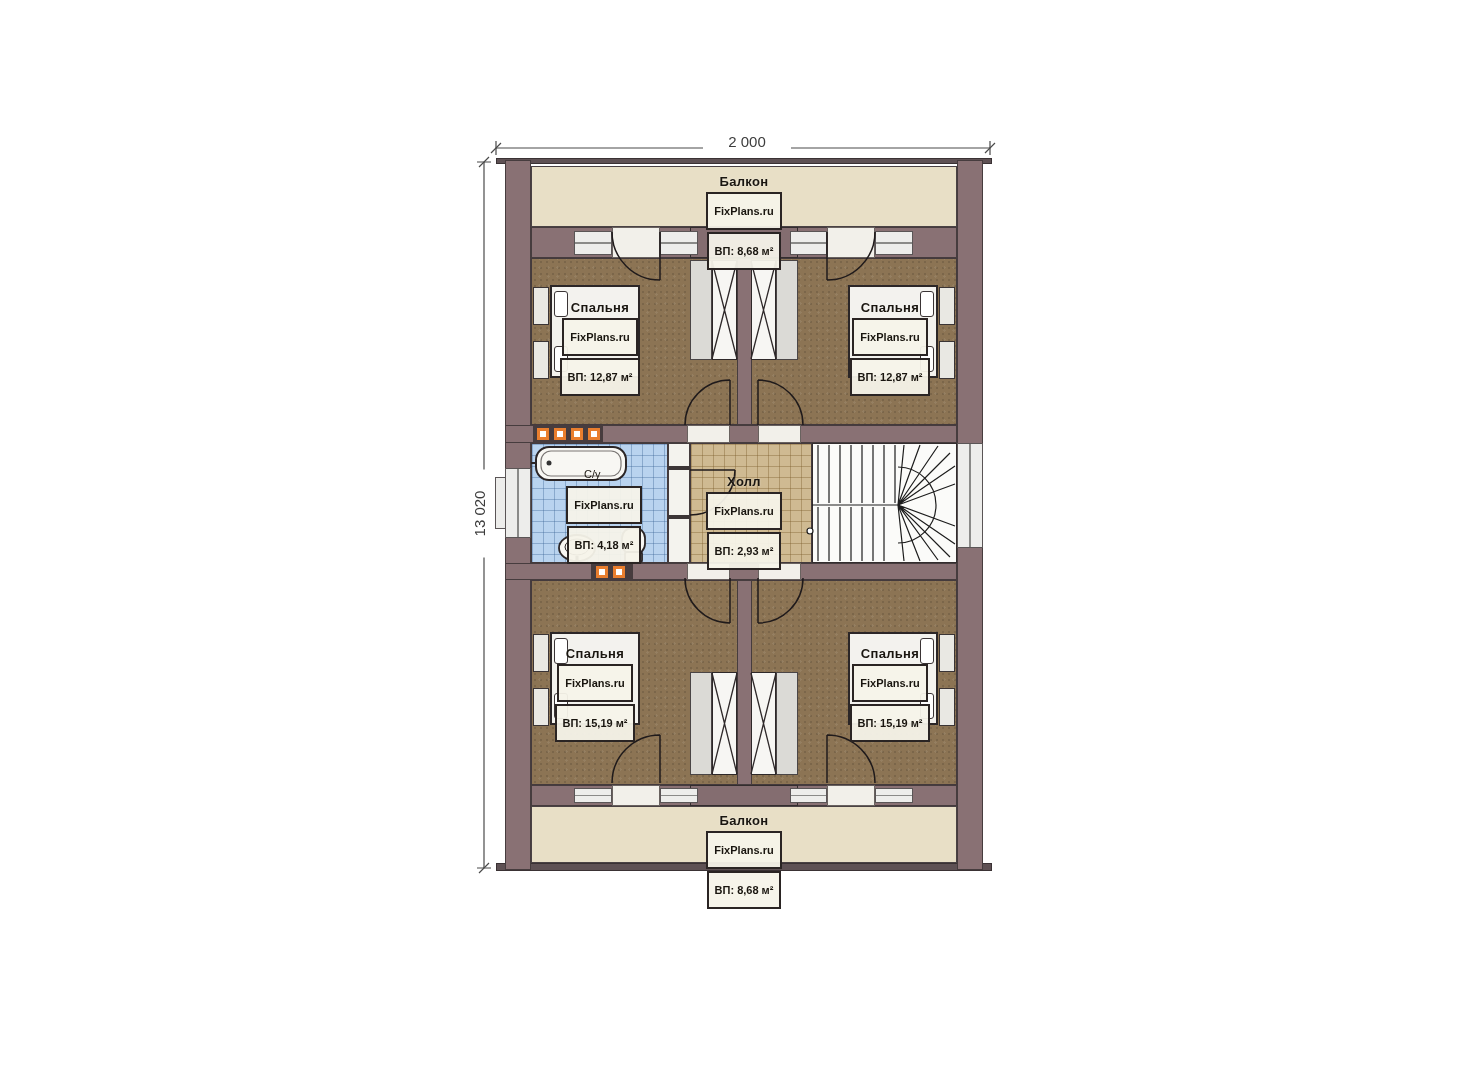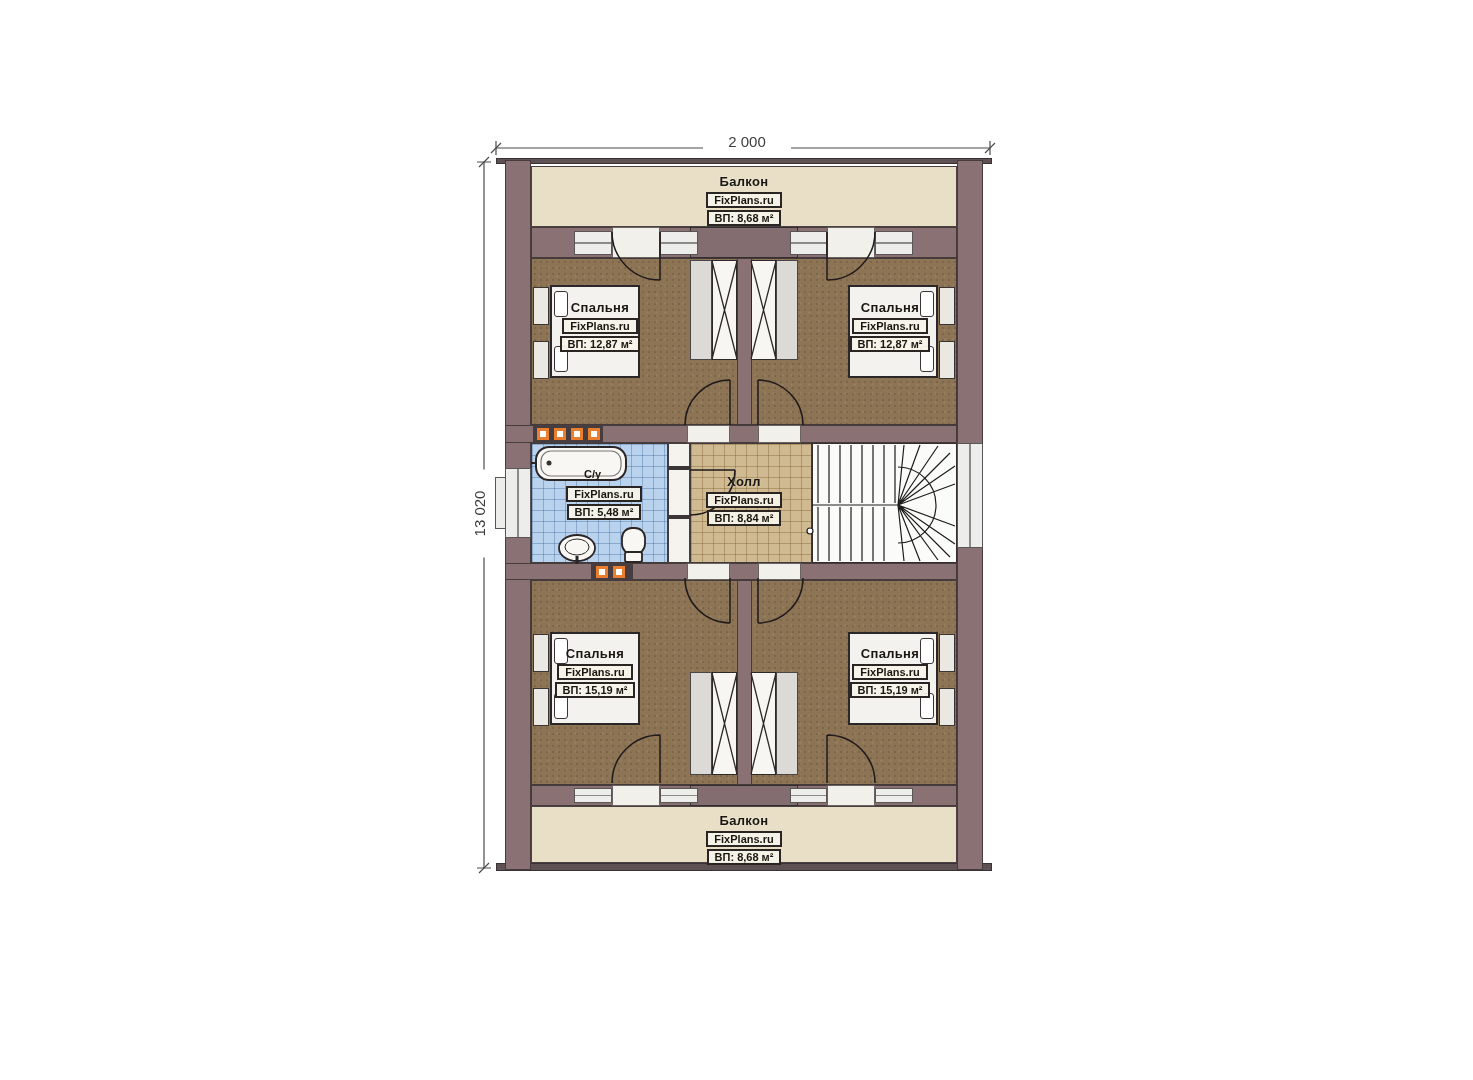--- a/index.html
+++ b/index.html
@@ -21,22 +21,22 @@
   .jamb{position:absolute;background:#3c3536;}
   .panel{position:absolute;box-sizing:border-box;background:#dbdad6;border:1px solid #4a4546;}
   .xbox{position:absolute;box-sizing:border-box;background:#f7f6f3;border:1.5px solid #2e2829;}
   .bed{position:absolute;box-sizing:border-box;background:#f3f2ee;border:2px solid #2b2627;}
   .pillow{position:absolute;box-sizing:border-box;background:#ffffff;border:1.5px solid #3a3435;border-radius:3px;}
   .nightstand{position:absolute;box-sizing:border-box;background:#e9e8e3;border:1.5px solid #3a3435;}
   .ventback{position:absolute;background:#473c3e;}
   .vent{position:absolute;width:12px;height:12px;box-sizing:border-box;background:#fff;border:3px solid #e97e2e;}
   .room-label{position:absolute;width:130px;display:flex;flex-direction:column;align-items:center;z-index:10;}
   .room-name{font-size:13px;font-weight:bold;color:#19150f;letter-spacing:.3px;margin-bottom:1px;text-shadow:0 0 2px rgba(255,255,255,.55);}
-  .tag-box{font-size:11px;font-weight:bold;color:#19150f;background:rgba(246,243,233,.95);border:2px solid #2a2423;padding:0 6px;margin-top:2px;white-space:nowrap;}
-  .su-name{position:absolute;font-size:11px;font-weight:bold;color:#19150f;z-index:10;}
+  .tag-box{font-size:11px;font-weight:bold;color:#19150f;background:rgba(246,243,233,.95);border:2px solid #2a2423;padding:11px 6px;margin-top:2px;white-space:nowrap;}
+  .su-name{position:absolute;font-size:11px;font-weight:normal;color:#19150f;z-index:10;}
   .dim-label{position:absolute;font-size:15px;color:#3d3d3d;background:#fff;padding:0 4px;z-index:10;text-align:center;}
   .dim-vert{transform:rotate(-90deg);transform-origin:center;}
   svg.overlay{position:absolute;left:0;top:0;z-index:6;pointer-events:none;}
 </style>
 </head>
 <body>
 
 <div class="page">
 
   <div class="floor floor-balcony" style="left:531px;top:166px;width:426px;height:61px"></div>
@@ -194,27 +194,27 @@
 
   <div class="room-label" style="left:825px;top:300px">
     <div class="room-name">Спальня</div>
     <div class="tag-box">FixPlans.ru</div>
     <div class="tag-box">ВП: 12,87 м²</div>
   </div>
 
   <div class="su-name" style="left:584px;top:468px">С/у</div>
   <div class="room-label" style="left:539px;top:484px">
     <div class="tag-box">FixPlans.ru</div>
-    <div class="tag-box">ВП: 5,48 м²</div>
+    <div class="tag-box">ВП: 4,18 м²</div>
   </div>
 
   <div class="room-label" style="left:679px;top:474px">
     <div class="room-name">Холл</div>
     <div class="tag-box">FixPlans.ru</div>
-    <div class="tag-box">ВП: 8,84 м²</div>
+    <div class="tag-box">ВП: 2,93 м²</div>
   </div>
 
   <div class="room-label" style="left:530px;top:646px">
     <div class="room-name">Спальня</div>
     <div class="tag-box">FixPlans.ru</div>
     <div class="tag-box">ВП: 15,19 м²</div>
   </div>
 
   <div class="room-label" style="left:825px;top:646px">
     <div class="room-name">Спальня</div>

